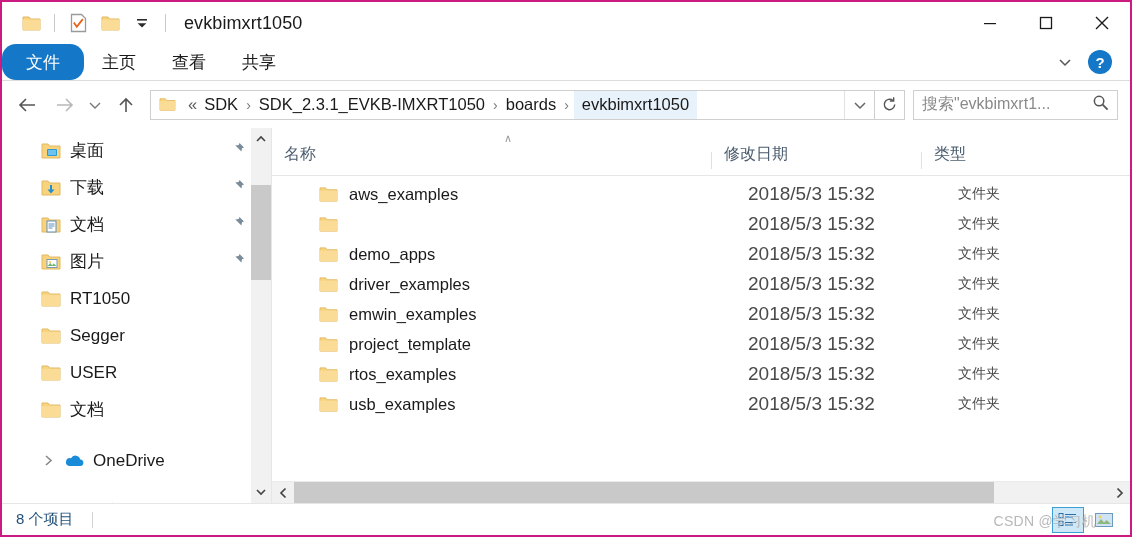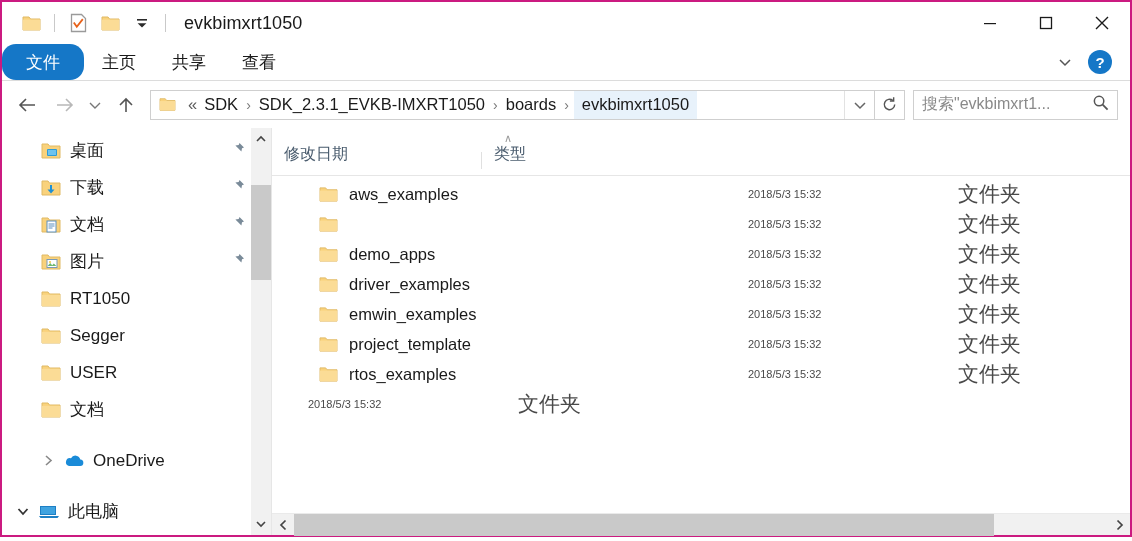--- a/index.html
+++ b/index.html
@@ -138,22 +138,22 @@
   .col-sep { position:absolute; right:0; top:8px; bottom:6px; width:1px; background:#e0e0e0; }
   .c-name { width:440px; flex:0 0 440px; }
   .c-date { width:210px; flex:0 0 210px; }
   .c-type { flex:1 1 auto;align-items:flex-end; }
 
   .rows { flex:1 1 auto; overflow:hidden; padding-top:3px; }
   .row { height:30px; display:flex; align-items:center;margin-left:24px; }
   .r-name { width:440px; flex:0 0 440px; display:flex; align-items:center; padding-left:20px; min-width:0; }
   .r-ico { width:24px; flex:0 0 24px; display:flex; align-items:center; justify-content:center; margin-right:9px; }
   .r-txt { font-size:16.5px; color:#1a1a1a; white-space:nowrap; }
-  .r-date { width:210px; flex:0 0 210px; font-size:11px; color:#4a4a4a; padding-left:12px; white-space:nowrap; }
-  .r-type { flex:1 1 auto; font-size:21px; color:#4a4a4a; padding-left:12px; white-space:nowrap; }
+  .r-date { width:210px; flex:0 0 210px; font-size:19px; color:#4a4a4a; padding-left:12px; white-space:nowrap; }
+  .r-type { flex:1 1 auto; font-size:14px; color:#4a4a4a; padding-left:12px; white-space:nowrap; }
 
   .hscroll {
     height:22px; flex:0 0 22px; display:flex; align-items:center; background:#f1f1f1;
     border-top:1px solid #eaeaea;
   }
   .hs-arrow { width:22px; height:22px; display:flex; align-items:center; justify-content:center; }
   .hs-track { flex:1 1 auto; height:22px; position:relative; }
   .hs-thumb { position:absolute; left:0; top:0; height:22px; width:86%; background:#c9c9c9; }
 
   
@@ -223,22 +223,22 @@
         <svg width="18" height="18" viewBox="0 0 18 18">
             <path d="M3 3L15 15M15 3L3 15" stroke="#1a1a1a" stroke-width="1.4"></path>
           </svg>
       </div>
     </div>
   </div>
 
   <div class="ribbon">
     <div class="tab file">文件</div>
     <div class="tab">主页</div>
+    <div class="tab">查看</div>
     <div class="tab">共享</div>
-    <div class="tab">查看</div>
     <div class="ribbon-right">
       <div class="chev-btn">
         <svg width="18" height="14" viewBox="0 0 18 14">
             <path d="M4 5l5 5 5-5" fill="none" stroke="#555" stroke-width="1.5"></path>
           </svg>
       </div>
       <div class="help-btn">?</div>
     </div>
   </div>
 
@@ -458,20 +458,24 @@
           <svg width="12" height="10" viewBox="0 0 12 10">
               <path d="M2 3l4 4 4-4" fill="none" stroke="#444" stroke-width="1.6"></path>
             </svg>
         </div>
       </div>
     </div>
 
     <div class="filelist">
       <div class="colhead">
         <span class="sort-caret">∧</span>
+        <div class="col c-name">
+          <span class="cl">名称</span>
+          <span class="col-sep"></span>
+        </div>
         <div class="col c-date">
           <span class="cl">修改日期</span>
           <span class="col-sep"></span>
         </div>
         <div class="col c-type">
           <span class="cl">类型</span>
         </div>
       </div>
 
       <div class="rows">
@@ -566,20 +570,29 @@
                   <path d="M1 4.8h18V16H1z" fill="#FBDC96"></path>
                 </svg>
             </span>
             <span class="r-txt">rtos_examples</span>
           </div>
           <div class="r-date">2018/5/3 15:32</div>
           <div class="r-type">文件夹</div>
         </div>
 
         <div class="row">
+          <div class="r-name">
+            <span class="r-ico">
+              <svg width="19" height="17" viewBox="0 0 20 18">
+                  <path d="M1 2h6l1.5 2H19v12H1z" fill="#F9D27C" stroke="#E0B964"></path>
+                  <path d="M1 4.8h18V16H1z" fill="#FBDC96"></path>
+                </svg>
+            </span>
+            <span class="r-txt">usb_examples</span>
+          </div>
           <div class="r-date">2018/5/3 15:32</div>
           <div class="r-type">文件夹</div>
         </div>
       </div>
 
       <div class="hscroll">
         <div class="hs-arrow">
           <svg width="11" height="12" viewBox="0 0 11 12">
               <path d="M7.5 1.5L3 6l4.5 4.5" fill="none" stroke="#444" stroke-width="1.7"></path>
             </svg>
@@ -589,14 +602,35 @@
         </div>
         <div class="hs-arrow">
           <svg width="11" height="12" viewBox="0 0 11 12">
               <path d="M3.5 1.5L8 6l-4.5 4.5" fill="none" stroke="#444" stroke-width="1.7"></path>
             </svg>
         </div>
       </div>
     </div>
   </div>
 
+  <div class="statusbar">
+    <span class="status-txt">8 个项目</span>
+    <span class="status-sep"></span>
+    <span class="watermark">CSDN @学习机</span>
+    <div class="view-btns">
+      <div class="view-btn active">
+        <svg width="20" height="16" viewBox="0 0 20 16">
+          <rect x="1" y="1.5" width="4" height="4" fill="none" stroke="#2b6ea8"></rect>
+          <rect x="1" y="9.5" width="4" height="4" fill="none" stroke="#2b6ea8"></rect>
+          <path d="M7 2.5h11M7 5h8M7 10.5h11M7 13h8" stroke="#2b6ea8" stroke-width="1.1"></path>
+        </svg>
+      </div>
+      <div class="view-btn">
+        <svg width="20" height="16" viewBox="0 0 20 16">
+          <rect x="1.5" y="1.5" width="17" height="13" fill="#cfe3f2" stroke="#6d9bc0"></rect>
+          <path d="M3 12l4-5 3 3.5 2.5-2.5 4.5 4z" fill="#8fb87f"></path>
+          <circle cx="6" cy="5" r="1.4" fill="#f0d264"></circle>
+        </svg>
+      </div>
+    </div>
+  </div>
 
 </div>
 
 </body></html>

